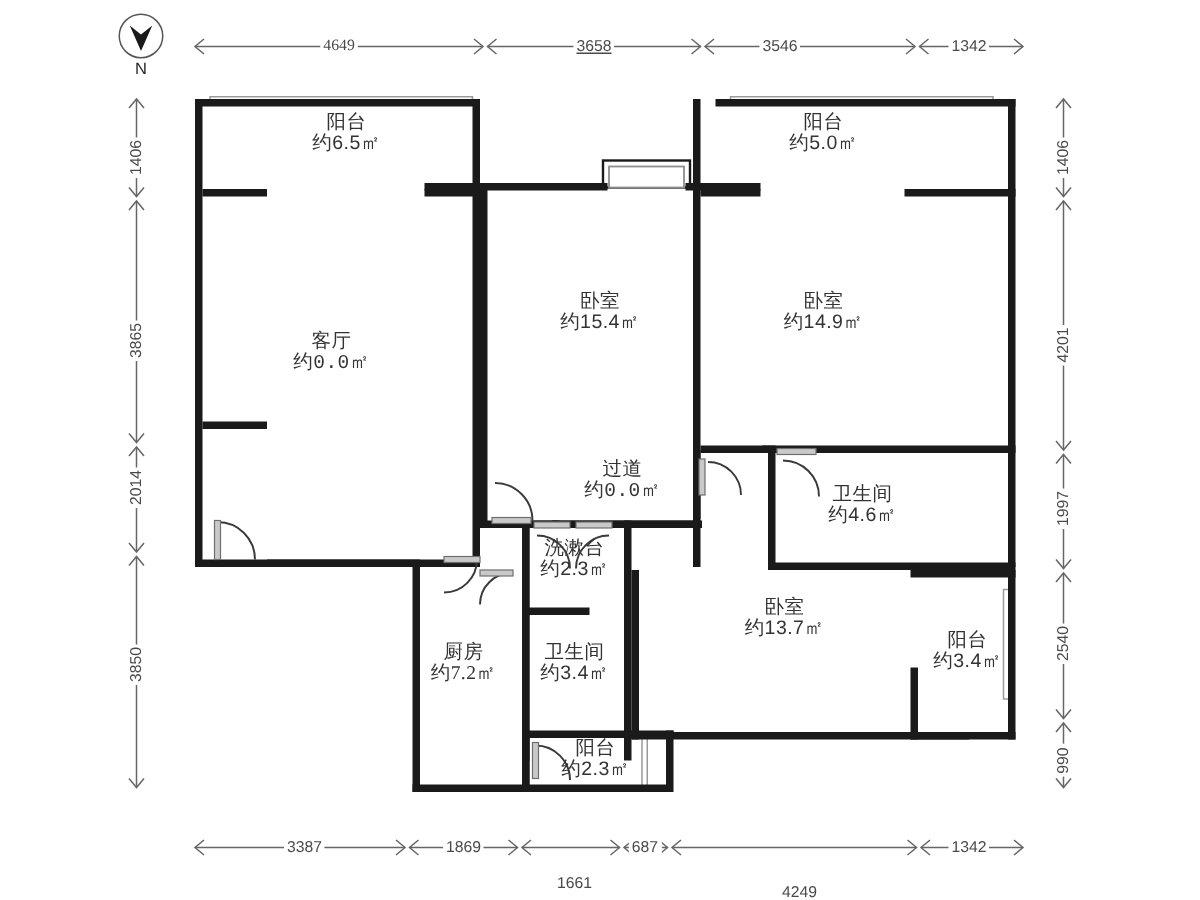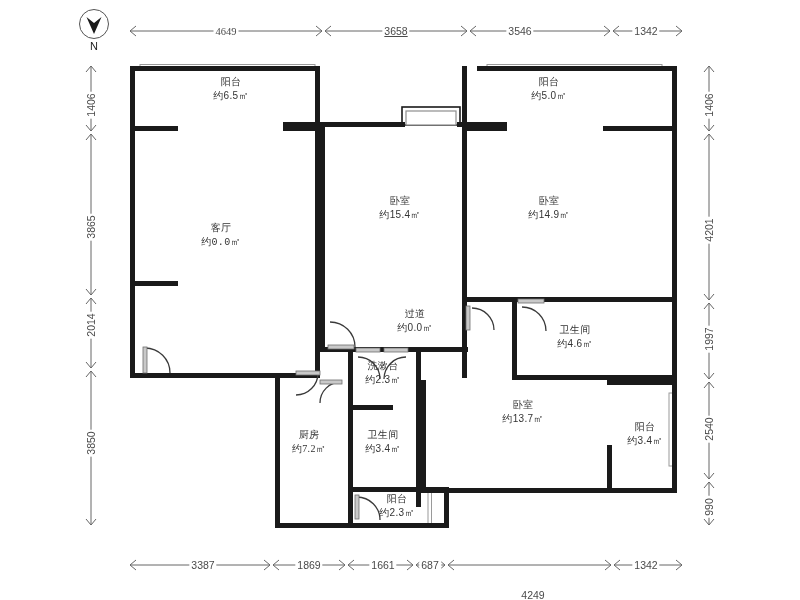--- a/index.html
+++ b/index.html
@@ -22,21 +22,21 @@
   #fp-svg {
     position: absolute;
     left: 0;
     top: 0;
     width: 800px;
     height: 600px;
   }
   .room-label {
     position: absolute;
     text-align: center;
-    font-size: 10px;
+    font-size: 13px;
     line-height: 13.5px;
     color: #333333;
     white-space: nowrap;
     transform: translate(-50%, -50%);
     letter-spacing: 0.3px;
   }
   .room-label .rl-name { display: block; }
   .room-label .rl-area { display: block; }
   .dim-label {
     position: absolute;
@@ -277,21 +277,21 @@
     <span class="rl-area">约15.4㎡</span>
   </div>
   <div class="room-label" style="left:549px; top:88px;">
     <span class="rl-name">阳台</span>
     <span class="rl-area">约5.0㎡</span>
   </div>
   <div class="room-label" style="left:549px; top:207px;">
     <span class="rl-name">卧室</span>
     <span class="rl-area">约14.9㎡</span>
   </div>
-  <div class="room-label" style="left:415px; top:320px;">
+  <div class="room-label" style="left:415px; top:320px;font-family:Liberation Mono, monospace;">
     <span class="rl-name">过道</span>
     <span class="rl-area">约0.0㎡</span>
   </div>
   <div class="room-label" style="left:575px; top:336px;">
     <span class="rl-name">卫生间</span>
     <span class="rl-area">约4.6㎡</span>
   </div>
   <div class="room-label" style="left:383px; top:372px;text-align:center;">
     <span class="rl-name">洗漱台</span>
     <span class="rl-area">约2.3㎡</span>
@@ -317,21 +317,21 @@
     <span class="rl-area">约2.3㎡</span>
   </div>
 
   <div class="dim-label" style="left:226px; top:31px;font-family:Liberation Serif, serif;">4649</div>
   <div class="dim-label" style="left:396px; top:31px;text-decoration:underline;">3658</div>
   <div class="dim-label" style="left:520px; top:31px;">3546</div>
   <div class="dim-label" style="left:646px; top:31px;">1342</div>
 
   <div class="dim-label" style="left:203px; top:565px;">3387</div>
   <div class="dim-label" style="left:309px; top:565px;">1869</div>
-  <div class="dim-label" style="left:383px; top:565px;">1661</div>
+  <div class="dim-label" style="left:383px; top:589px;">1661</div>
   <div class="dim-label" style="left:430px; top:565px;">687</div>
   <div class="dim-label" style="left:533px; top:595px;">4249</div>
   <div class="dim-label" style="left:646px; top:565px;">1342</div>
 
   <div class="dim-label vert" style="left:91px; top:105px;">1406</div>
   <div class="dim-label vert" style="left:91px; top:227px;">3865</div>
   <div class="dim-label vert" style="left:91px; top:325px;">2014</div>
   <div class="dim-label vert" style="left:91px; top:443px;">3850</div>
 
   <div class="dim-label vert" style="left:709px; top:105px;">1406</div>

